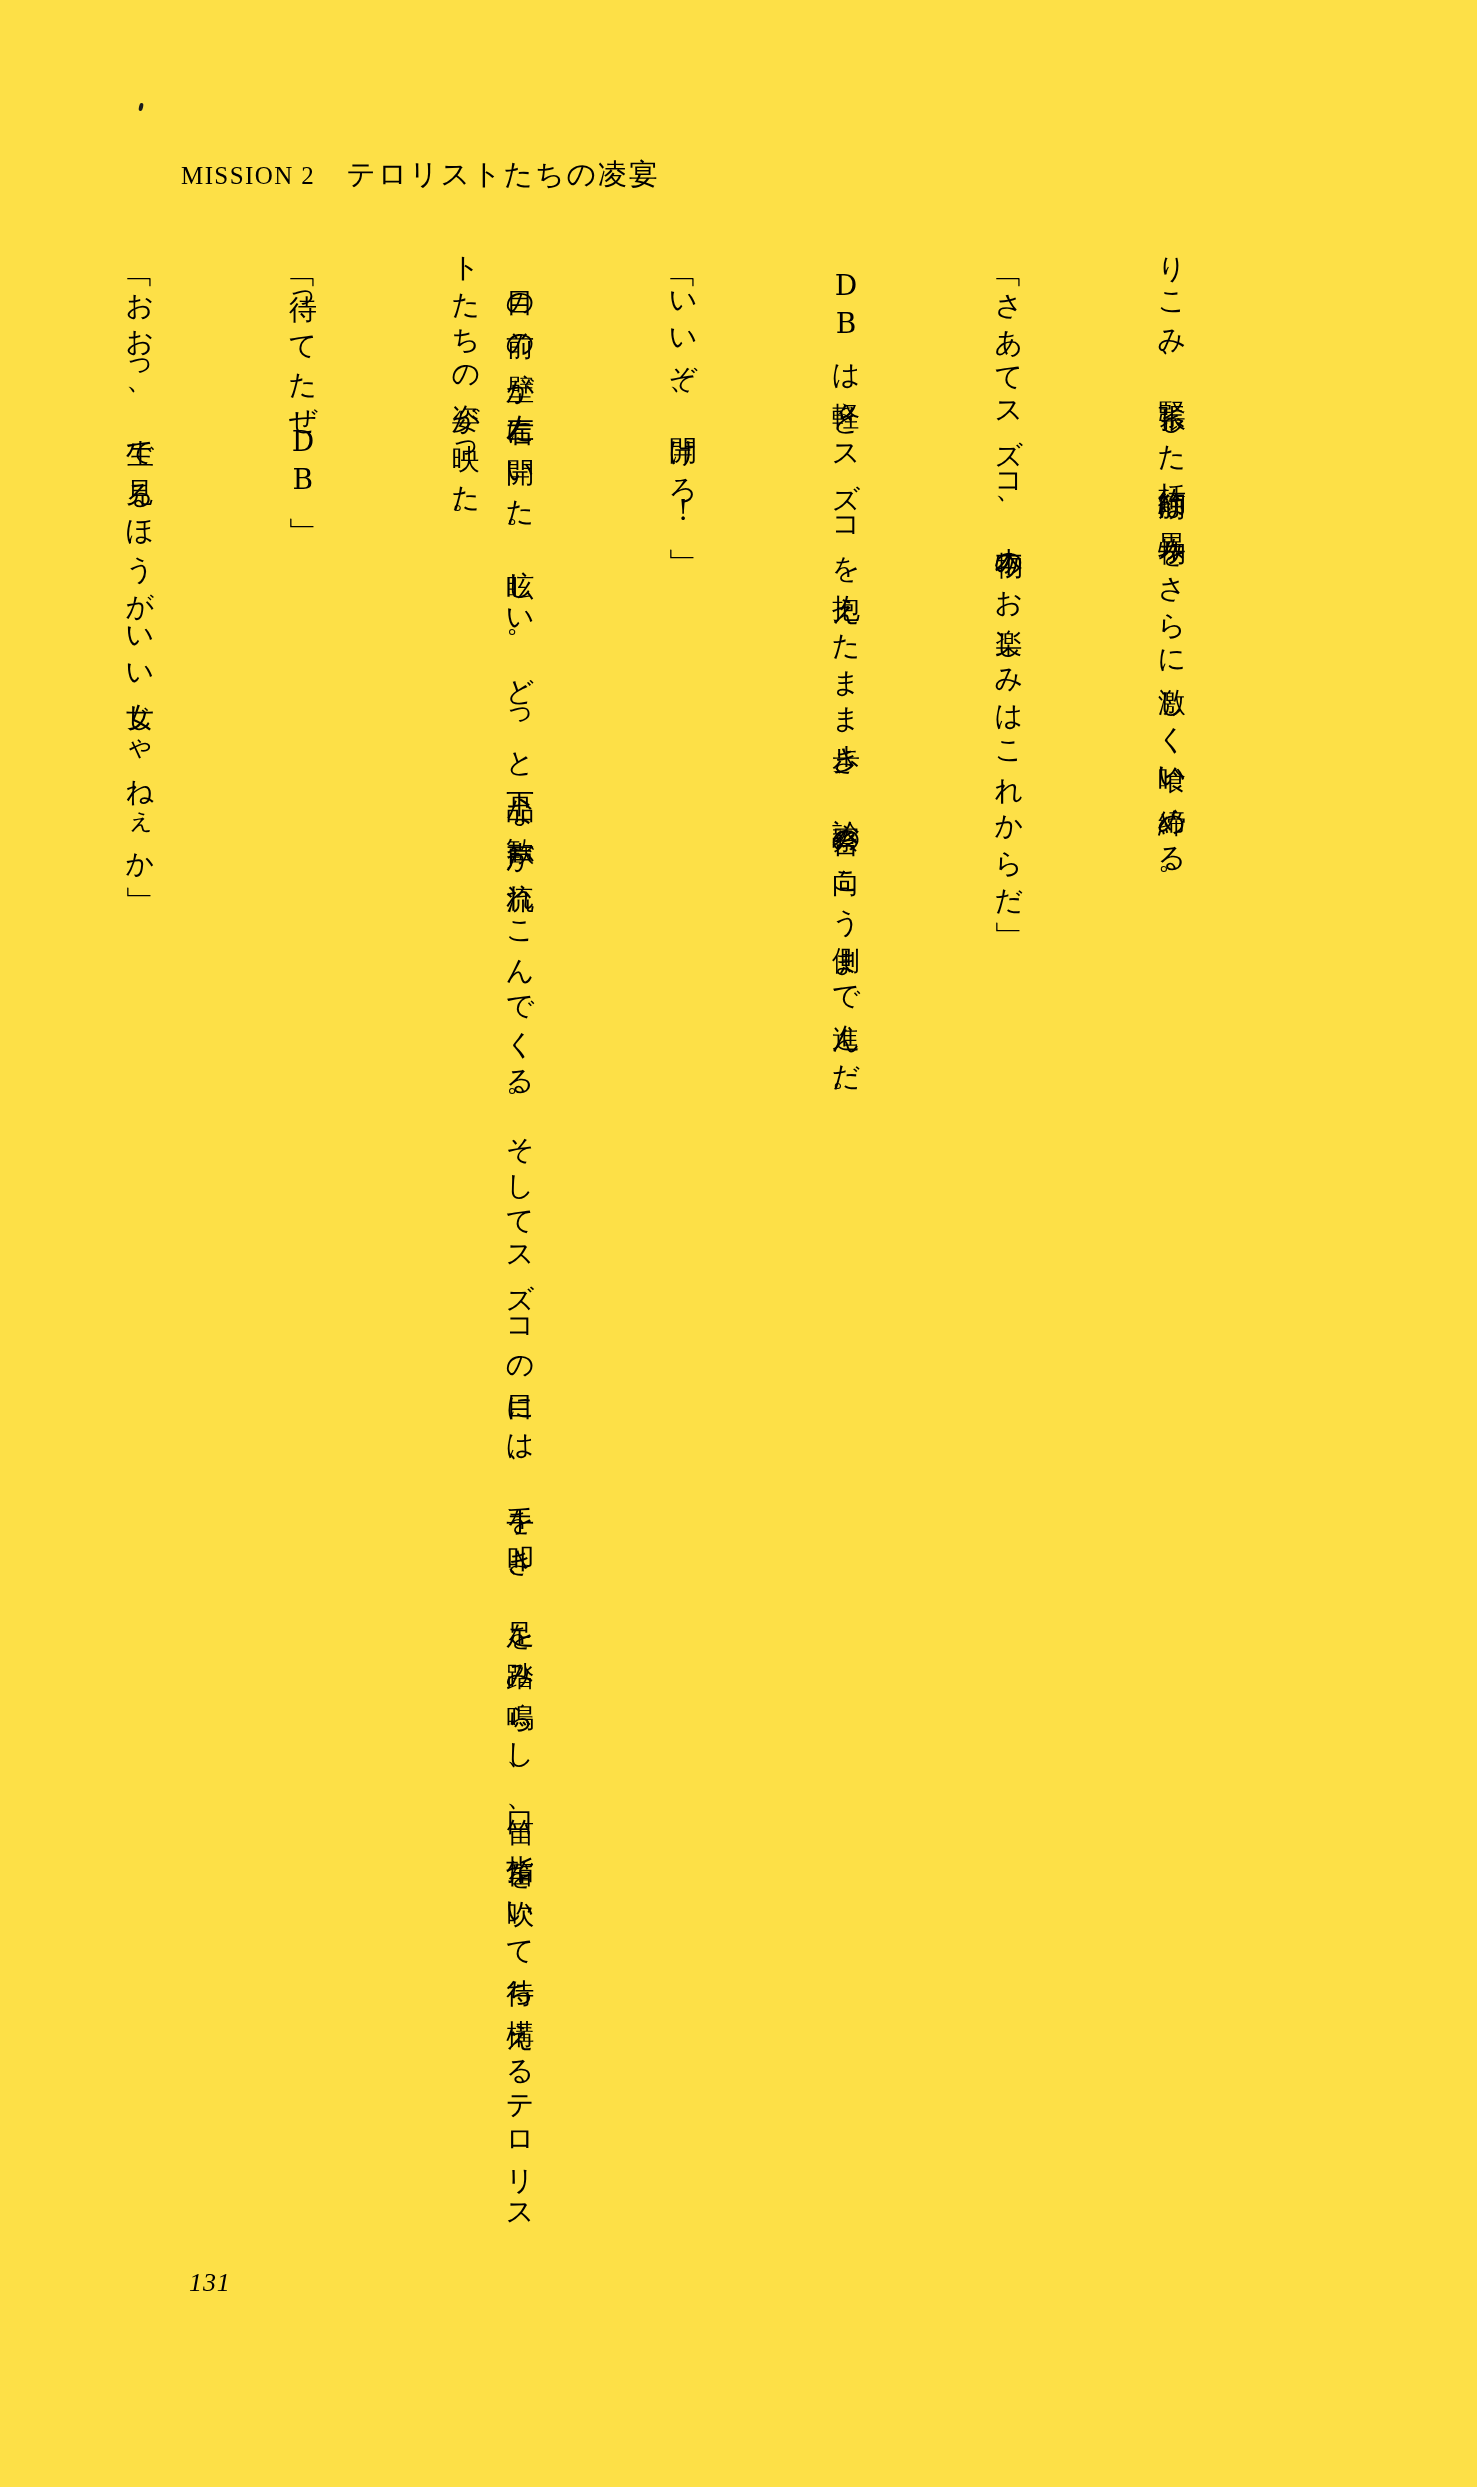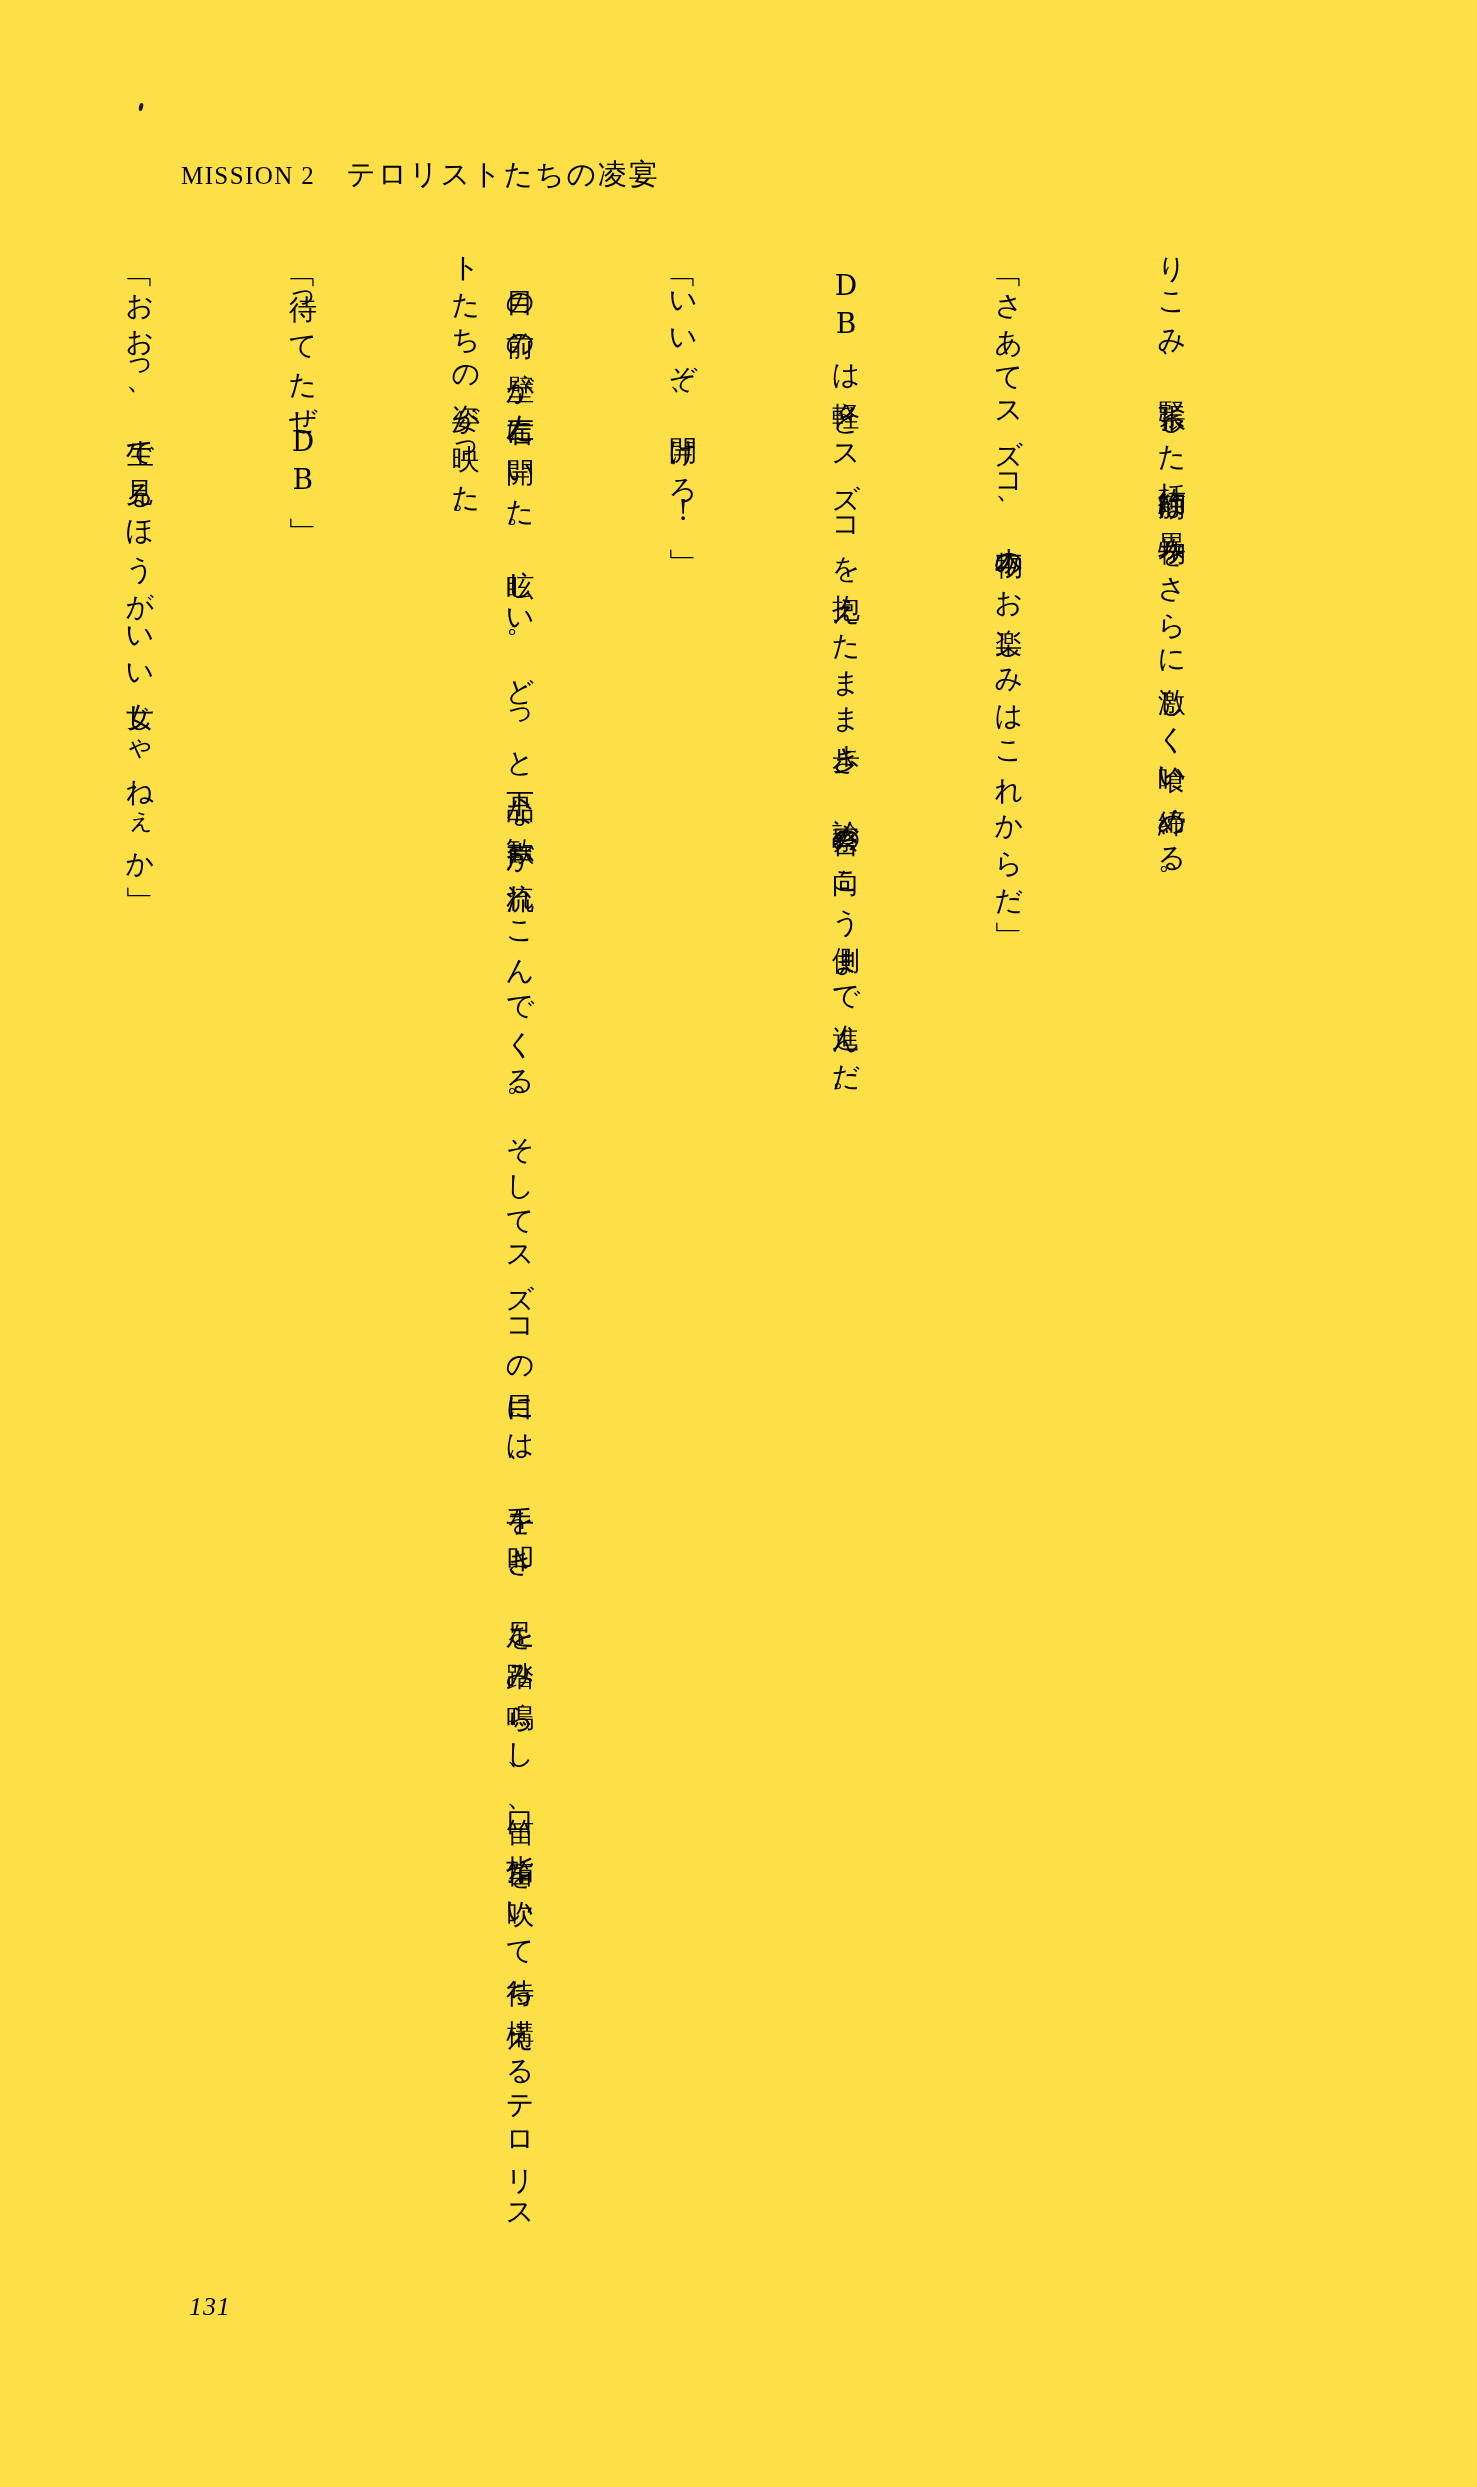--- a/index.html
+++ b/index.html
@@ -78,21 +78,20 @@
 
   
   .folio {
     position: absolute;
     left: 189px;
     top: 2268px;
     font-family: "Liberation Serif", "DejaVu Serif", serif;
     font-size: 26px;
     font-style: italic;
     letter-spacing: 0.9px;
-    margin-top: 24px;
   }
 </style>
 </head>
 <body>
 
 <div class="page">
 
   <div class="speck"></div>
 
   <div class="header">

